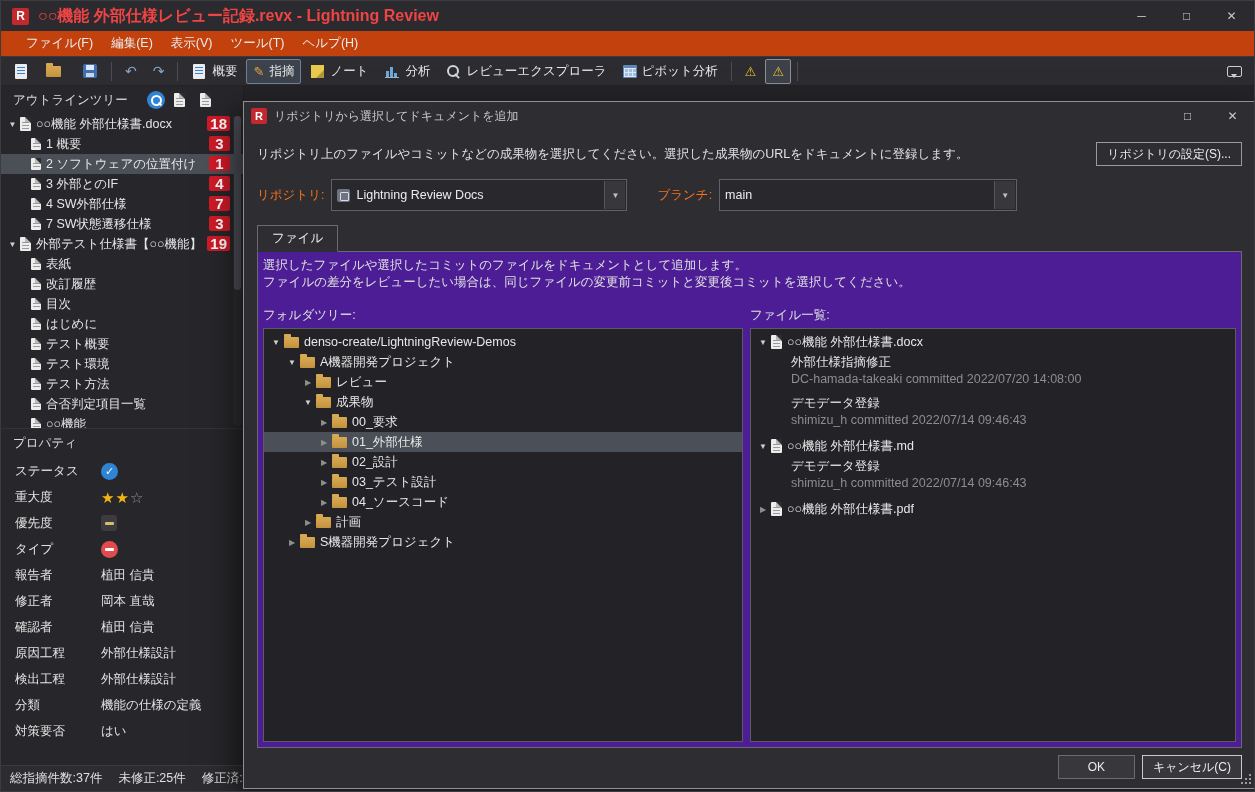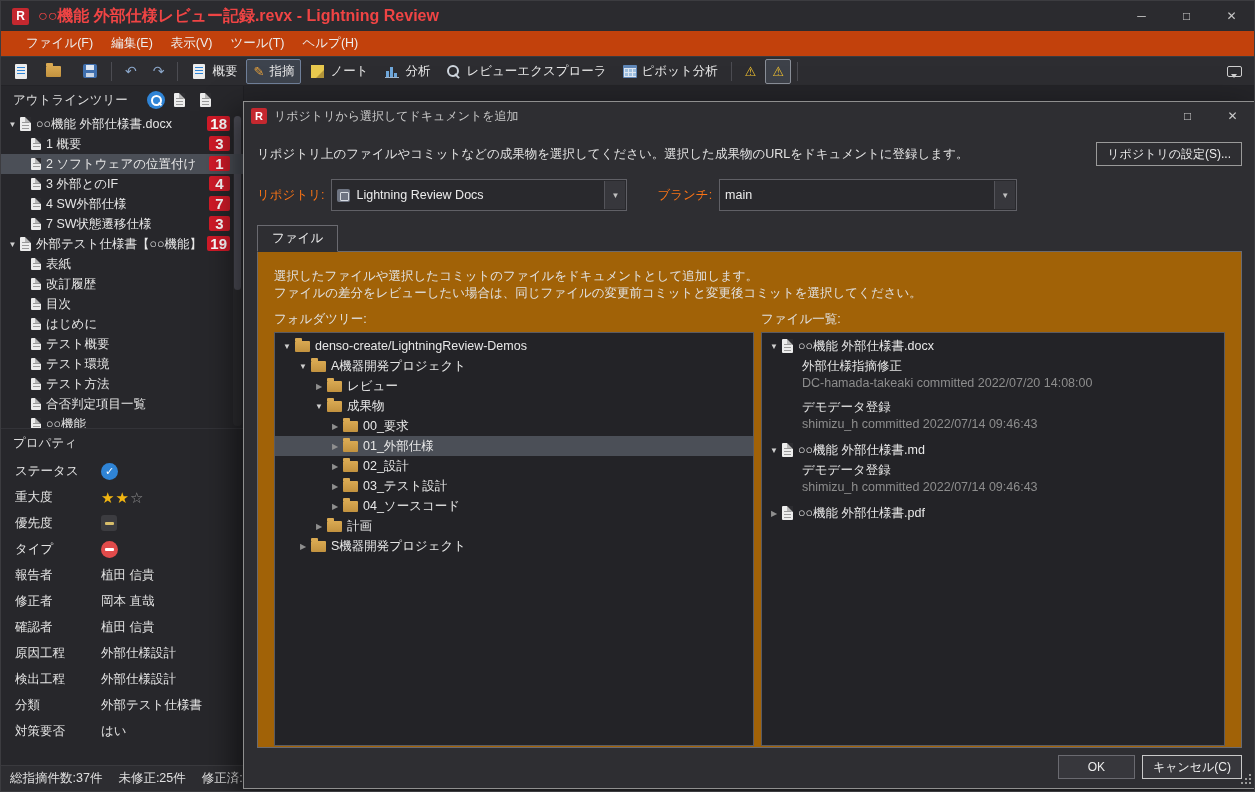--- a/index.html
+++ b/index.html
@@ -121,23 +121,23 @@
   .combo-repo{width:296px;margin-right:30px;}
   .combo-branch{width:298px;}
   .combo-text{color:#ececec;white-space:nowrap;}
   .combo-arrow{position:absolute;right:1px;top:1px;bottom:1px;width:21px;background:#37373c;border-left:1px solid #54545a;
     display:flex;align-items:center;justify-content:center;color:#c0c0c0;font-size:8px;}
   .repo-glyph{width:13px;height:13px;background:#6e7482;border-radius:2px;margin-right:6px;position:relative;flex:none;}
   .repo-glyph::before{content:"";position:absolute;left:3px;top:3px;width:7px;height:7px;border:1px solid #d8dce2;border-radius:1px;}
   .tabs{display:flex;margin-top:14px;position:relative;z-index:2;}
   .tab{height:27px;padding:0 14px;display:flex;align-items:center;background:#2e2e32;border:1px solid #6a6a70;border-bottom:1px solid #2e2e32;
     margin-bottom:-1px;color:#ececec;}
-  .tab-panel{border:1px solid #6a6a70;height:497px;padding:16px;position:relative;background:#a16207;z-index:1;}
+  .tab-panel{border:1px solid #6a6a70;height:497px;padding:5px;position:relative;background:#4c1d95;z-index:1;}
   .pdesc div{color:#e0e0e0;line-height:17px;white-space:nowrap;}
-  .pane-labels{display:flex;margin-top:9px;color:#e0e0e0;}
+  .pane-labels{display:flex;margin-top:16px;color:#e0e0e0;}
   .pl-left{width:487px;flex:none;}
   .panes{display:flex;gap:7px;margin-top:4px;height:414px;}
   .pane{background:#232327;border:1px solid #5b5b61;overflow:hidden;padding-top:3px;}
   .pane-left{width:480px;flex:none;}
   .pane-right{flex:1;}
   .trow{height:20px;display:flex;align-items:center;color:#e8e8e8;white-space:nowrap;}
   .trow.selected{background:var(--selection-gray,#4b4f57);}
   .tarrow{width:14px;text-align:center;font-size:8px;color:#cfcfcf;flex:none;}
   .tarrow.dim{color:#8f8f8f;}
   .tlabel{white-space:nowrap;}
@@ -381,21 +381,21 @@
         <div class="prow">
           <span class="plabel">原因工程</span>
           <span class="pvalue">外部仕様設計</span>
         </div>
         <div class="prow">
           <span class="plabel">検出工程</span>
           <span class="pvalue">外部仕様設計</span>
         </div>
         <div class="prow">
           <span class="plabel">分類</span>
-          <span class="pvalue">外部テスト仕様書</span>
+          <span class="pvalue">機能の仕様の定義</span>
         </div>
         <div class="prow">
           <span class="plabel">対策要否</span>
           <span class="pvalue">はい</span>
         </div>
       </div>
   </div>
 
   <div class="statusbar">
     <span>総指摘件数:37件</span>

